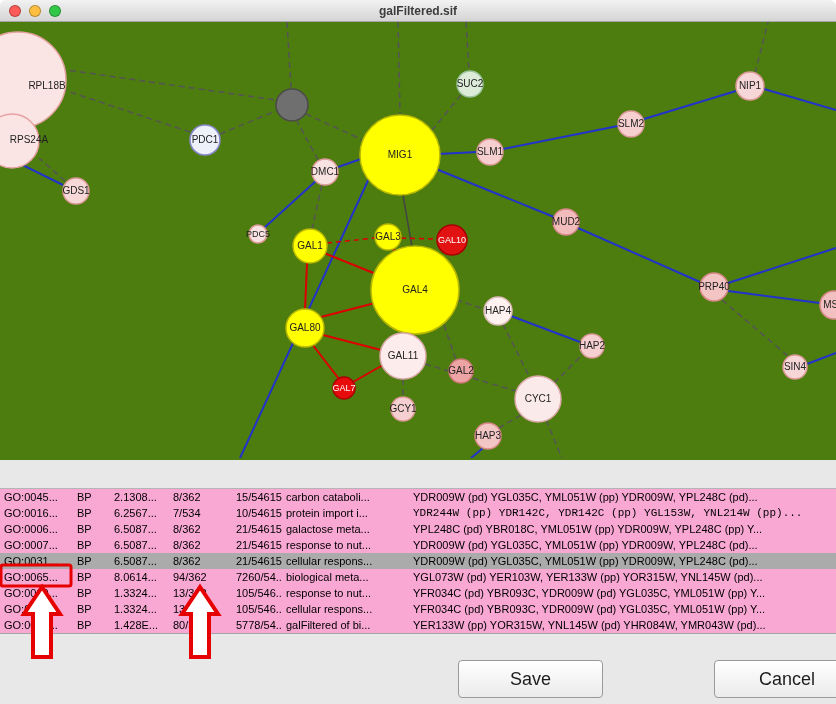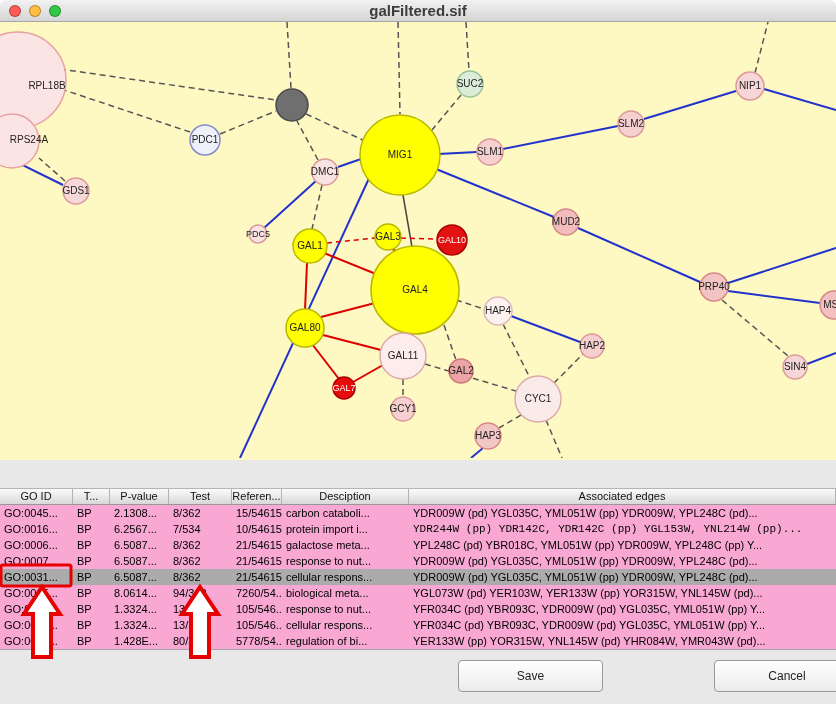--- a/index.html
+++ b/index.html
@@ -2,38 +2,38 @@
 <html><head>
 <meta charset="utf-8">
 <style>
   *{box-sizing:border-box;margin:0;padding:0}
   html,body{width:836px;height:704px}
   body{font-family:"Liberation Sans",sans-serif;background:#cfcfcf;position:relative;overflow:hidden}
   .window{position:absolute;left:0;width:836px}
   #graph-window{top:0;height:458px;background:#fff;border-bottom:2px solid #8a8a8a}
   #noa-window{top:460px;height:244px;background:#e8e8e8}
   .titlebar{height:22px;background:linear-gradient(#f2f2f2,#d5d5d5);border-bottom:1px solid #a6a6a6;position:relative;display:flex;align-items:center;justify-content:center;border-radius:6px 6px 0 0}
-  .titlebar .title{font-size:15px;font-weight:bold;color:#3c3c3c}
+  .titlebar .title{font-size:12px;font-weight:bold;color:#3c3c3c}
   #noa-window .titlebar .title{color:#8c8c8c}
   .lights{position:absolute;left:9px;top:5px;display:flex;gap:8px}
   .light{width:12px;height:12px;border-radius:50%;border:1px solid rgba(0,0,0,.28);display:inline-block}
-  .graph-area{position:relative;width:836px;height:480px;background:#fef9c3;overflow:hidden}
+  .graph-area{position:relative;width:836px;height:480px;background:#4d7c0f;overflow:hidden}
   #graph-svg{display:block}
   #graph-svg text{font-family:"Liberation Sans",sans-serif}
   
   .table-wrap{position:absolute;top:28px;left:0;width:836px;background:#fff;border-top:1px solid #b5b5b5;border-bottom:1px solid #a5a5a5}
   .thead{display:flex;height:16px;background:linear-gradient(#fbfbfb,#d8d8d8);border-bottom:1px solid #979797}
   .hcell{font-size:11px;line-height:15px;text-align:center;color:#111;border-right:1px solid #b2b2b2;overflow:hidden;white-space:nowrap;flex:0 0 auto}
   .tbody{background:#fff}
   .trow{display:flex;height:16px;background:#f9a8d4}
   .trow.selected{background:#ababab}
   .tcell{font-size:11px;line-height:16px;padding:0 2px 0 4px;overflow:hidden;white-space:nowrap;flex:0 0 auto;color:#000}
   
   .btnrow{position:absolute;top:200px;left:0;width:836px;height:22px}
-  .macbtn{position:absolute;height:32px;border:1px solid #9a9a9a;border-radius:4px;background:linear-gradient(#ffffff,#ebebeb);font-size:12px;color:#1d1d1d;font-family:"Liberation Sans",sans-serif;cursor:default}
+  .macbtn{position:absolute;height:38px;border:1px solid #9a9a9a;border-radius:4px;background:linear-gradient(#ffffff,#ebebeb);font-size:18px;color:#1d1d1d;font-family:"Liberation Sans",sans-serif;cursor:default}
   #save-btn{left:458px;width:145px}
   #cancel-btn{left:714px;width:146px}
   #annotation-svg{position:absolute;left:0;top:0;pointer-events:none;z-index:6}
 </style>
 </head>
 <body>
 
 <div class="window" id="graph-window">
   <div class="titlebar">
     <div class="lights" id="graph-lights">
@@ -148,29 +148,20 @@
         <circle cx="403" cy="387" r="12" fill="#f6d0d0" stroke="#dd9999" stroke-width="1.5"></circle>
         <text x="403" y="390" text-anchor="middle" font-size="10" fill="#222222">GCY1</text>
         <circle cx="538" cy="377" r="23" fill="#fbeaea" stroke="#ddaaaa" stroke-width="1.5"></circle>
         <text x="538" y="380" text-anchor="middle" font-size="10" fill="#222222">CYC1</text>
       </svg>
   </div>
 </div>
 
 <div class="window" id="noa-window">
   <div class="table-wrap">
-    <div class="thead" id="thead">
-        <div class="hcell" style="width: 73px;">GO ID</div>
-        <div class="hcell" style="width: 37px;">T...</div>
-        <div class="hcell" style="width: 59px;">P-value</div>
-        <div class="hcell" style="width: 63px;">Test</div>
-        <div class="hcell" style="width: 50px;">Referen...</div>
-        <div class="hcell" style="width: 127px;">Desciption</div>
-        <div class="hcell" style="width: 427px;">Associated edges</div>
-      </div>
     <div class="tbody" id="tbody">
         <div class="trow">
           <div class="tcell" style="width: 73px;">GO:0045...</div>
           <div class="tcell" style="width: 37px;">BP</div>
           <div class="tcell" style="width: 59px;">2.1308...</div>
           <div class="tcell" style="width: 63px;">8/362</div>
           <div class="tcell" style="width: 50px;">15/54615</div>
           <div class="tcell" style="width: 127px;">carbon cataboli...</div>
           <div class="tcell" style="width: 427px;">YDR009W (pd) YGL035C, YML051W (pp) YDR009W, YPL248C (pd)...</div>
         </div>
@@ -236,21 +227,21 @@
           <div class="tcell" style="width: 50px;">105/546...</div>
           <div class="tcell" style="width: 127px;">cellular respons...</div>
           <div class="tcell" style="width: 427px;">YFR034C (pd) YBR093C, YDR009W (pd) YGL035C, YML051W (pp) Y...</div>
         </div>
         <div class="trow">
           <div class="tcell" style="width: 73px;">GO:0050...</div>
           <div class="tcell" style="width: 37px;">BP</div>
           <div class="tcell" style="width: 59px;">1.428E...</div>
           <div class="tcell" style="width: 63px;">80/362</div>
           <div class="tcell" style="width: 50px;">5778/54...</div>
-          <div class="tcell" style="width: 127px;">regulation of bi...</div>
+          <div class="tcell" style="width: 127px;">galFiltered of bi...</div>
           <div class="tcell" style="width: 427px;">YER133W (pp) YOR315W, YNL145W (pd) YHR084W, YMR043W (pd)...</div>
         </div>
       </div>
   </div>
   <div class="btnrow">
     <button class="macbtn" id="save-btn">Save</button>
     <button class="macbtn" id="cancel-btn">Cancel</button>
   </div>
   <svg id="annotation-svg" width="836" height="244">
       <rect x="1" y="105" width="70" height="21" fill="none" stroke="#e60000" stroke-width="3" rx="2"></rect>

